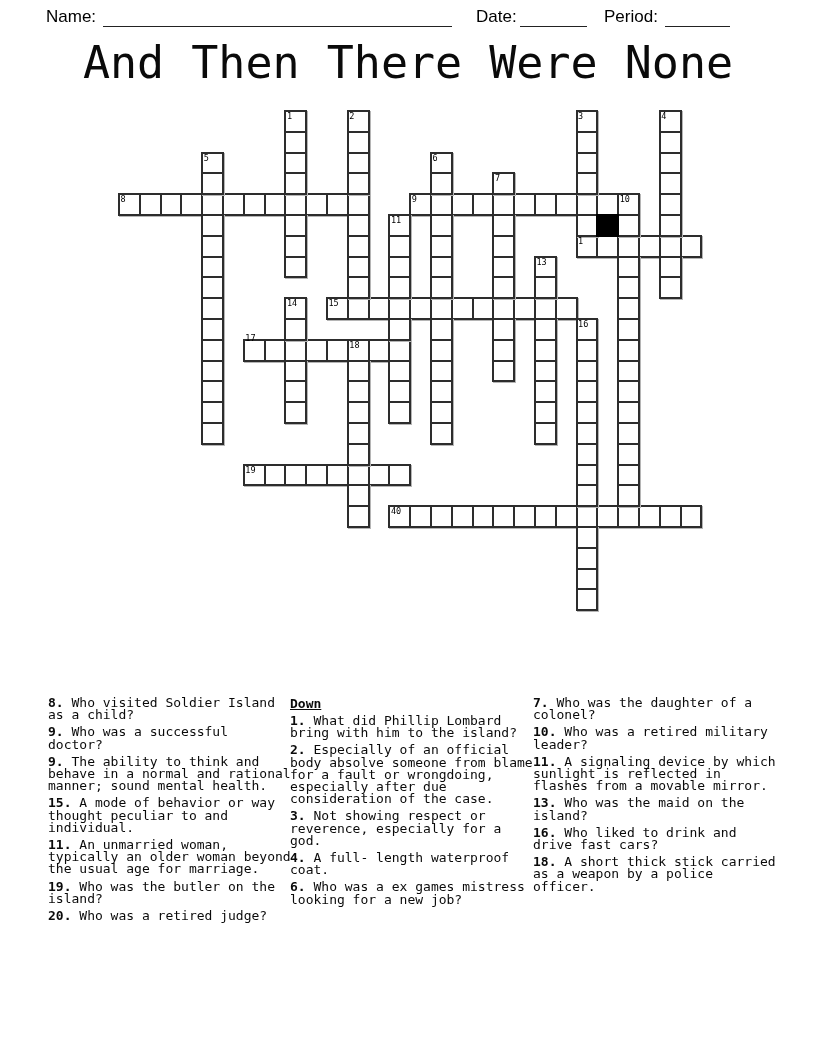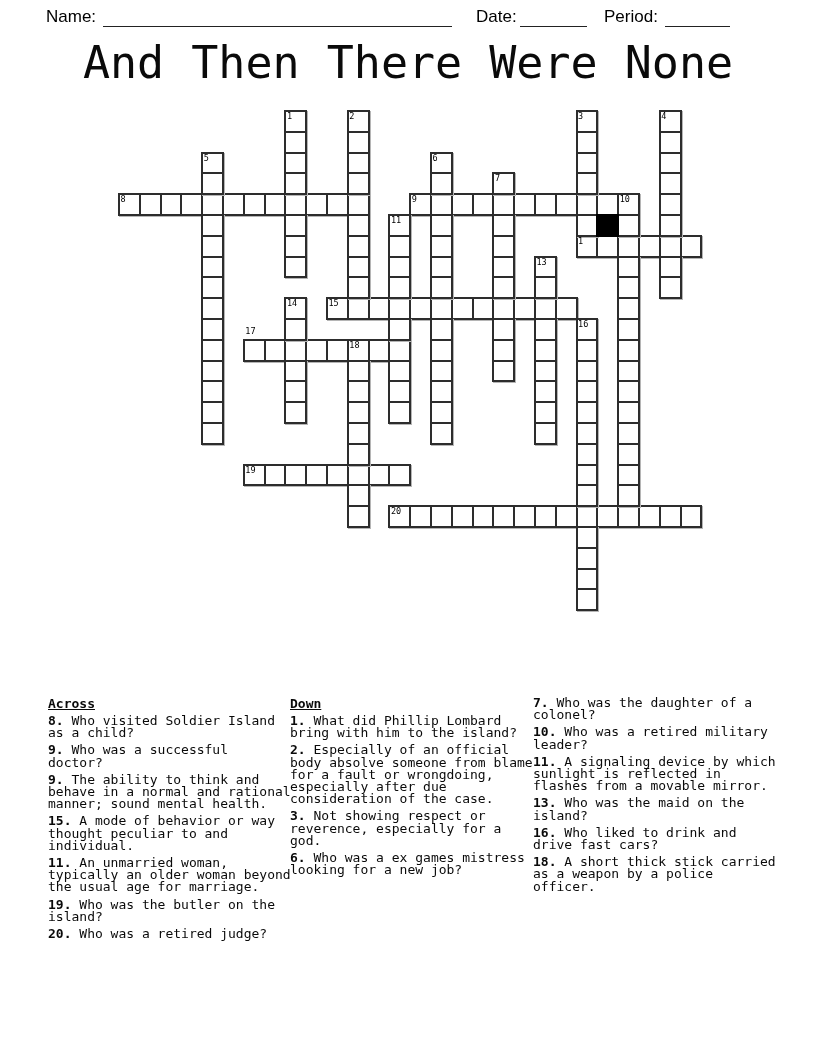--- a/index.html
+++ b/index.html
@@ -230,41 +230,40 @@
       <div class="cell" style="left: 346.8px; top: 401.2px;"></div>
       <div class="cell" style="left: 346.8px; top: 422px;"></div>
       <div class="cell" style="left: 346.8px; top: 442.8px;"></div>
       <div class="cell" style="left: 346.8px; top: 484.4px;"></div>
       <div class="cell" style="left: 346.8px; top: 505.2px;"></div>
       <div class="cell black" style="left: 596.4px; top: 214px;"></div>
       <span class="cellnum" style="left: 120.5px; top: 195.2px;">8</span>
       <span class="cellnum" style="left: 411.7px; top: 195.2px;">9</span>
       <span class="cellnum" style="left: 578.1px; top: 236.8px;">1</span>
       <span class="cellnum" style="left: 328.5px; top: 299.2px;">15</span>
-      <span class="cellnum" style="left: 245.3px; top: 327px;">17</span>
+      <span class="cellnum" style="left: 245.3px; top: 334px;">17</span>
       <span class="cellnum" style="left: 245.3px; top: 465.6px;">19</span>
-      <span class="cellnum" style="left: 390.9px; top: 507.2px;">20</span>
+      <span class="cellnum" style="left: 390.9px; top: 507.2px;">40</span>
       <span class="cellnum" style="left: 286.9px; top: 112px;">1</span>
       <span class="cellnum" style="left: 349.3px; top: 112px;">2</span>
       <span class="cellnum" style="left: 578.1px; top: 112px;">3</span>
       <span class="cellnum" style="left: 661.3px; top: 112px;">4</span>
       <span class="cellnum" style="left: 203.7px; top: 153.6px;">5</span>
       <span class="cellnum" style="left: 432.5px; top: 153.6px;">6</span>
       <span class="cellnum" style="left: 494.9px; top: 174.4px;">7</span>
       <span class="cellnum" style="left: 619.7px; top: 195.2px;">10</span>
       <span class="cellnum" style="left: 390.9px; top: 216px;">11</span>
       <span class="cellnum" style="left: 536.5px; top: 257.6px;">13</span>
       <span class="cellnum" style="left: 286.9px; top: 299.2px;">14</span>
       <span class="cellnum" style="left: 578.1px; top: 320px;">16</span>
       <span class="cellnum" style="left: 349.3px; top: 340.8px;">18</span>
     </div>
 
   <div>
     <div class="cluecol" id="cluecol-0" style="left:48px">
-        <p class="clues-heading">Across</p>
         <p class="clue"><b>8.</b> Who visited Soldier Island
 as a child?</p>
         <p class="clue"><b>9.</b> Who was a successful
 doctor?</p>
         <p class="clue"><b>9.</b> The ability to think and
 behave in a normal and rational
 manner; sound mental health.</p>
         <p class="clue"><b>15.</b> A mode of behavior or way
 thought peculiar to and
 individual.</p>
@@ -280,20 +279,22 @@
         <p class="clue"><b>1.</b> What did Phillip Lombard
 bring with him to the island?</p>
         <p class="clue"><b>2.</b> Especially of an official
 body absolve someone from blame
 for a fault or wrongdoing,
 especially after due
 consideration of the case.</p>
         <p class="clue"><b>3.</b> Not showing respect or
 reverence, especially for a
 god.</p>
+        <p class="clue"><b>4.</b> A full- length waterproof
+coat.</p>
         <p class="clue"><b>6.</b> Who was a ex games mistress
 looking for a new job?</p>
       </div>
     <div class="cluecol" id="cluecol-2" style="left:533px">
         <p class="clue"><b>7.</b> Who was the daughter of a
 colonel?</p>
         <p class="clue"><b>10.</b> Who was a retired military
 leader?</p>
         <p class="clue"><b>11.</b> A signaling device by which
 sunlight is reflected in

